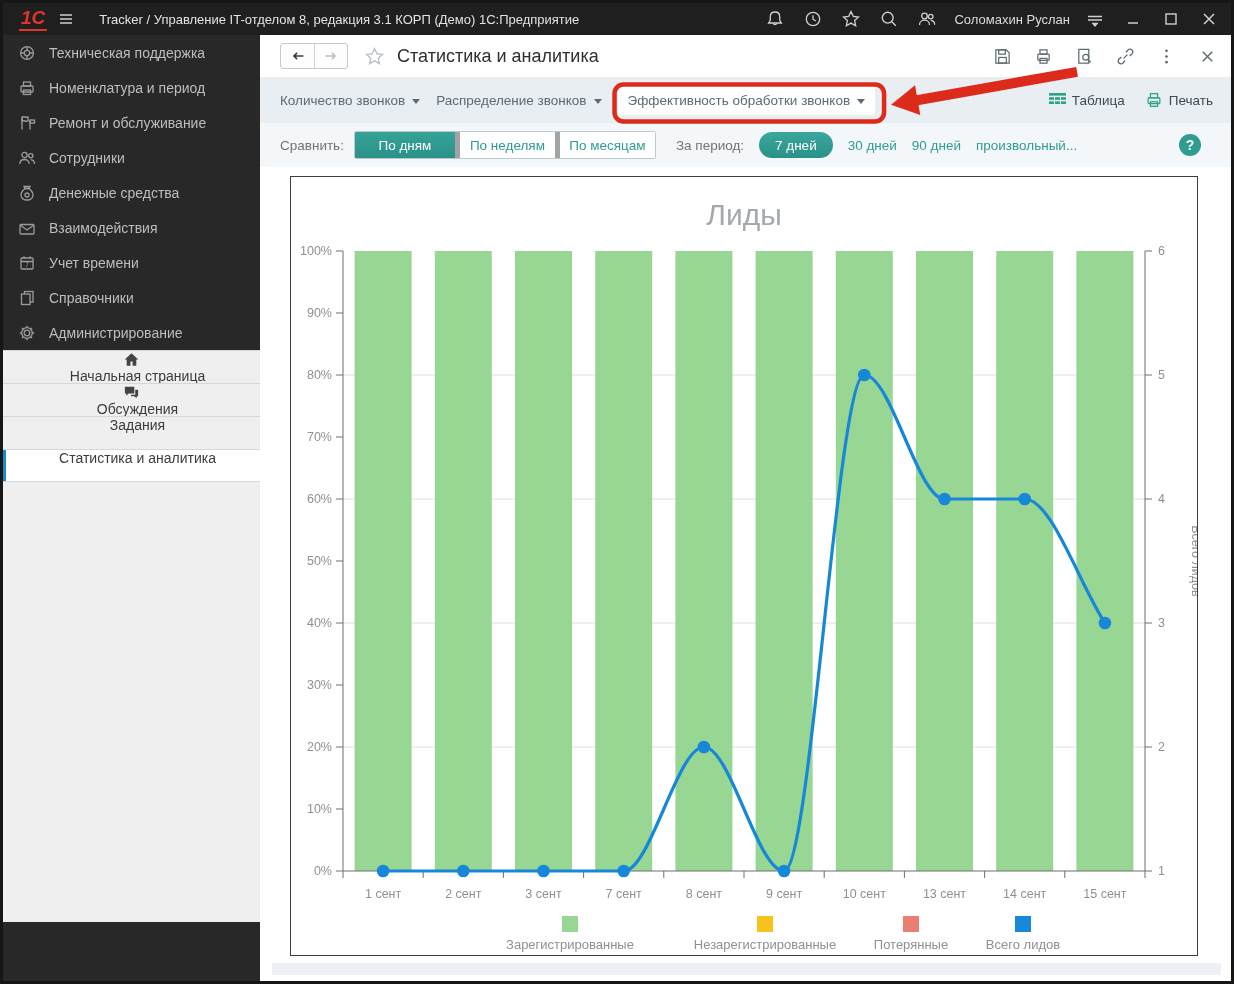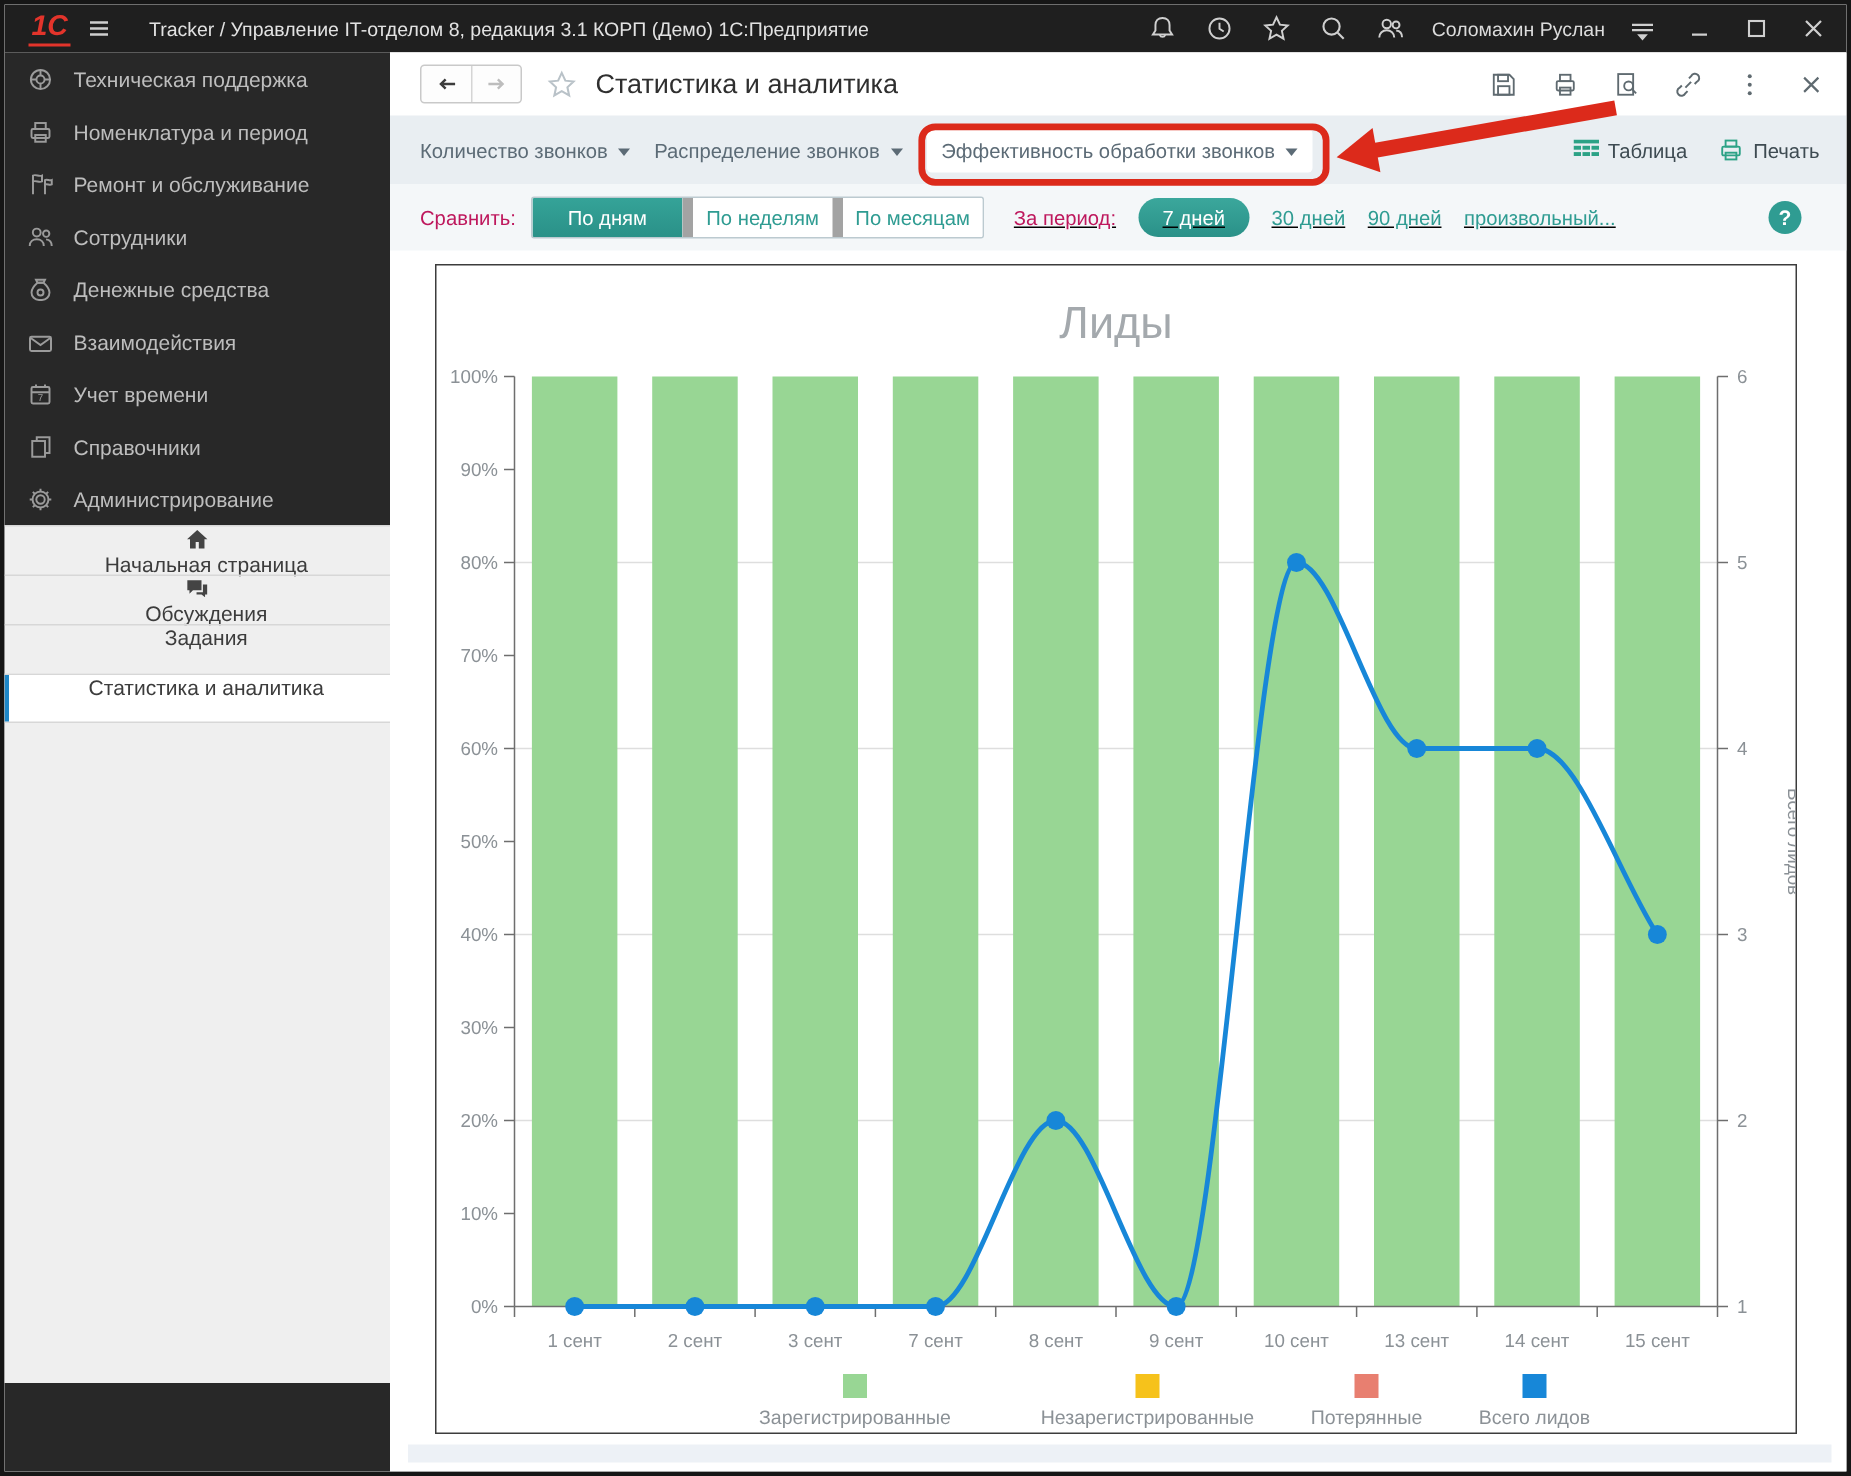--- a/index.html
+++ b/index.html
@@ -44,27 +44,27 @@
 
   .tabs-band { height:46px; background:#e9eef2; display:flex; align-items:center; padding:0 14px 0 20px; gap:16px; }
   .tab { font-size:13.5px; color:#5c6b76; display:flex; align-items:center; cursor:default; white-space:nowrap; }
   .tab .caret { width:0; height:0; border-left:4px solid transparent; border-right:4px solid transparent;
                 border-top:5px solid #5c6b76; margin-left:7px; margin-top:2px; }
   .tab.annotated { background:#fff; padding:7px 10px; border-radius:3px; }
   .band-actions { margin-left:auto; display:flex; align-items:center; gap:20px; padding-right:4px; }
   .band-act { display:flex; align-items:center; gap:6px; font-size:13.5px; color:#3e4b52; }
 
   .controls-band { height:44px; background:#f4f7f9; display:flex; align-items:center; padding:0 14px 0 20px; }
-  .ctl-label { font-size:13.5px; color:#be185d; margin-right:10px; }
+  .ctl-label { font-size:13.5px; color:#737373; margin-right:10px; }
   .segmented { display:flex; border:1px solid #bccad0; border-radius:2px; overflow:hidden; background:#fff; }
   .seg-btn { min-width:100px; height:26px; display:flex; align-items:center; justify-content:center;
              font-size:13.5px; color:#2f9c92; background:#fff; }
-  .seg-btn + .seg-btn { border-left:7px solid #a3a3a3; }
+  .seg-btn + .seg-btn { border-left:5px solid #a3a3a3; }
   .seg-btn.selected { background:linear-gradient(#35a398,#2a9188); color:#fff; }
-  .period-group { display:flex; align-items:center; gap:15px; margin-left:20px;text-decoration:underline; }
+  .period-group { display:flex; align-items:center; gap:15px; margin-left:20px; }
   .pill { height:26px; padding:0 16px; border-radius:13px; background:linear-gradient(#3ba79c,#2a9188);
           color:#fff; font-size:13.5px; display:flex; align-items:center; }
   .plink { font-size:13.5px; color:#2f9c92; }
   .help-btn { margin-left:auto; margin-right:16px; width:22px; height:22px; border-radius:50%;
               background:#2f9c92; color:#fff; font-size:14px; font-weight:bold;
               display:flex; align-items:center; justify-content:center; }
 
   .chart-panel { position:absolute; left:30px; top:141px; width:908px; height:780px;
                  border:1px solid #3c3c3c; background:#fff; }
   .bottom-strip { position:absolute; left:12px; right:10px; top:928px; height:12px; background:#edf1f6; }

